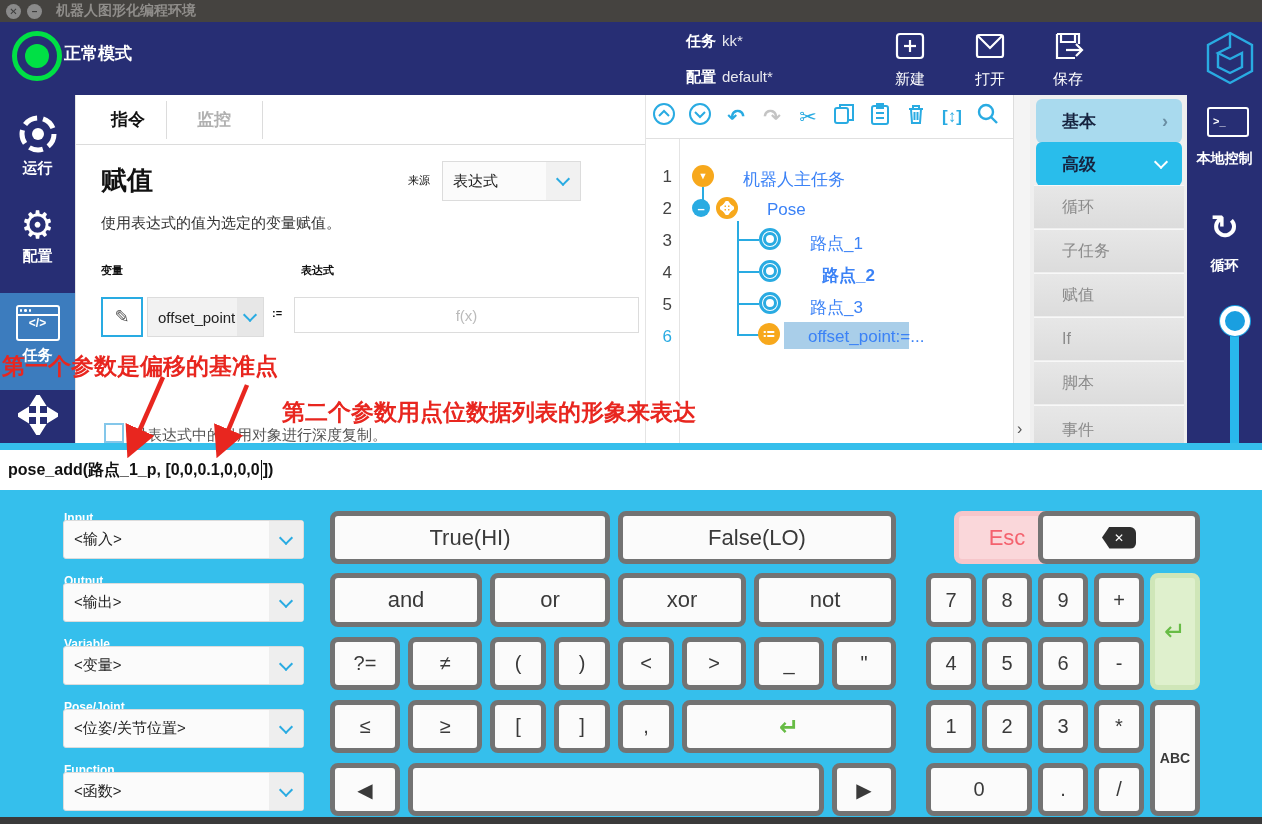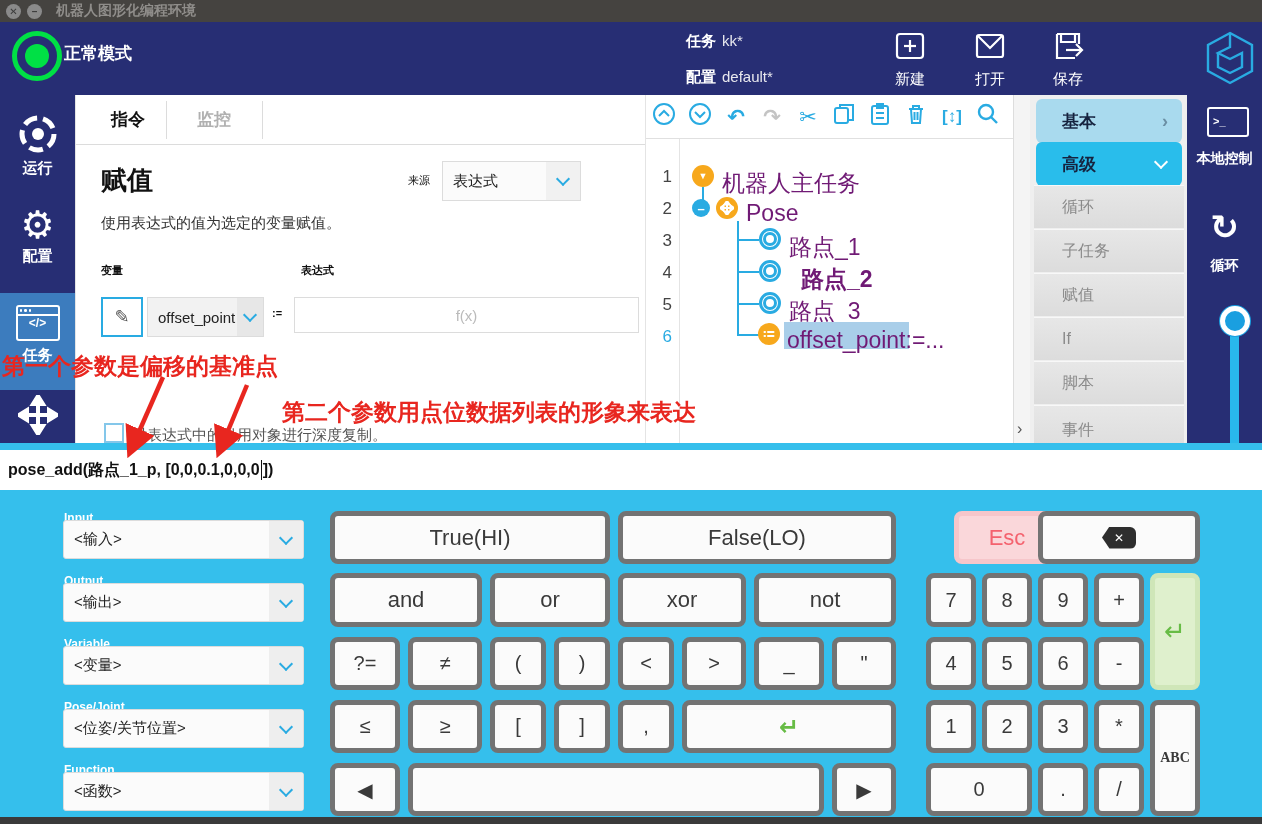--- a/index.html
+++ b/index.html
@@ -51,21 +51,21 @@
   .fxinput::placeholder{color:#bbb;}
   .cbx{width:16px;height:16px;border:2px solid #84c7ea;background:#fff;}
   
   .treep{left:645px;top:95px;width:368px;height:729px;background:#fff;border-left:1px solid #e4e4e4;}
   .treetools{position:absolute;left:0;top:0;width:368px;height:43px;border-bottom:1px solid #e0e0e0;
       display:flex;align-items:center;}
   .ticon{width:36px;text-align:center;color:#29abe2;font-size:21px;font-weight:bold;}
   .numcol{position:absolute;left:0;top:44px;width:33px;height:399px;border-right:1px solid #e4e4e4;}
   .rownum{position:absolute;width:26px;text-align:right;font-size:17px;color:#444;}
   .rownum.cur{color:#29abe2;}
-  .trow-label{position:absolute;font-size:23px;color:#701a75;}
+  .trow-label{position:absolute;font-size:17px;color:#3b82f6;margin-left:21px;}
   .nodeicon{position:absolute;border-radius:50%;display:flex;align-items:center;justify-content:center;}
   .orange{background:#f7a81c;color:#fff;}
   .cyanic{background:#29abe2;color:#fff;}
   .ring{background:#fff;border:3px solid #29abe2;}
   .ring .inner{width:8px;height:8px;border:3px solid #29abe2;border-radius:50%;}
   .conn{position:absolute;background:#29abe2;}
   .sel6{position:absolute;background:#a9cee9;}
   
   .divstrip{left:1013px;top:95px;width:17px;height:729px;background:#f4f4f4;border-left:1px solid #ddd;}
   .divchev{position:absolute;left:3px;top:325px;color:#555;font-size:16px;}
@@ -92,21 +92,21 @@
   .exprtext{font-size:16px;font-weight:bold;color:#111;margin-left:8px;white-space:pre;}
   .caret{display:inline-block;width:1px;height:20px;background:#111;vertical-align:middle;margin:0 1px;}
   .klabel{position:absolute;color:#fff;font-size:12px;font-weight:bold;}
   .kdd{position:absolute;width:239px;height:37px;border-radius:3px;}
   .kbtn{position:absolute;background:#fbfbfb;border:5px solid #737373;border-radius:8px;display:flex;
       align-items:center;justify-content:center;font-size:20px;color:#3a3a3a;box-sizing:border-box;}
   .kbtn.big{font-size:22px;}
   .esc{background:#fad7da;border-color:#f6c6ca;color:#f4626e;font-size:22px;margin-left:28px;}
   .genter{background:#dff0cd;border-color:#cfe6b8;color:#67bc45;font-size:26px;}
   .greenar{color:#67bc45;font-size:24px;font-weight:bold;}
-  .abc{font-size:14px;font-weight:bold;font-family:Liberation Serif, serif;}
+  .abc{font-size:14px;font-weight:bold;}
   .bksp{width:34px;height:22px;background:#2e2e2e;border-radius:4px 6px 6px 4px;color:#fff;font-size:12px;
       display:flex;align-items:center;justify-content:center;clip-path:polygon(22% 0,100% 0,100% 100%,22% 100%,0 50%);}
   
   .bottombar{left:0;top:817px;width:1262px;height:7px;background:#3a3a3a;z-index:15;}
   .note{position:absolute;color:#e8261f;font-size:23px;font-weight:bold;z-index:30;white-space:nowrap;}
   .annsvg{position:absolute;left:0;top:0;width:1262px;height:824px;z-index:29;pointer-events:none;}
 </style>
 </head>
 <body>
 

